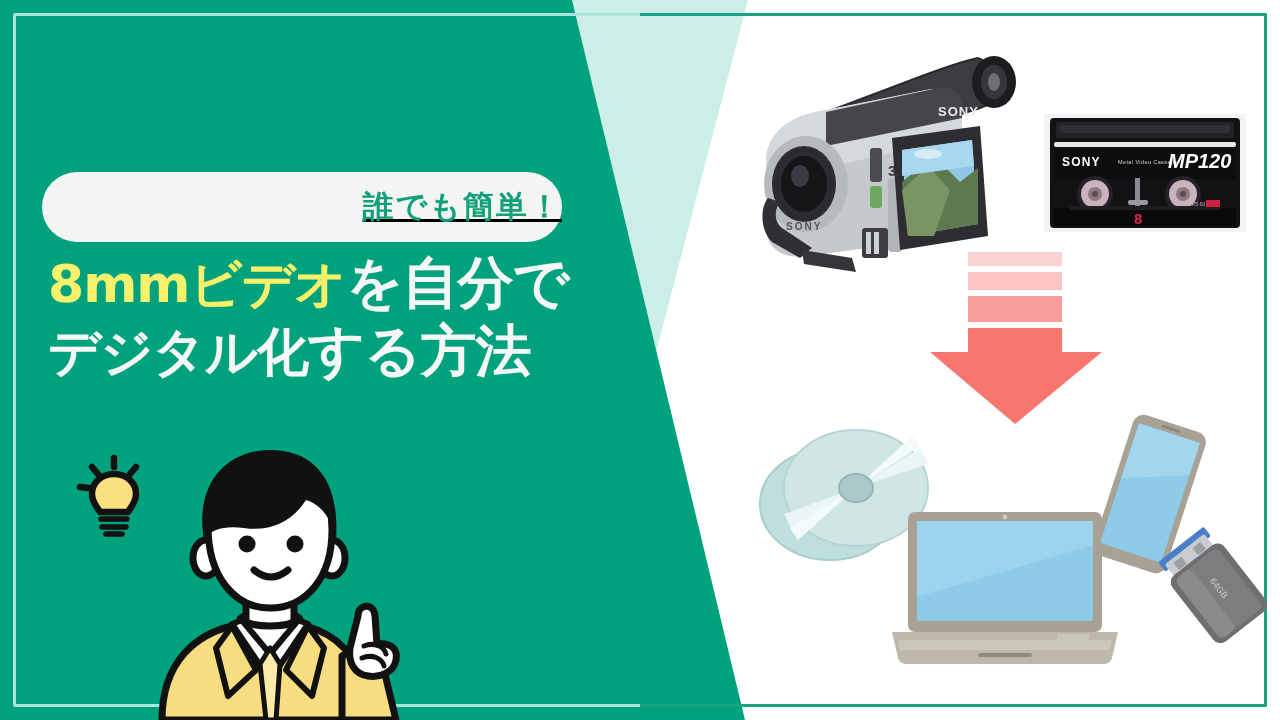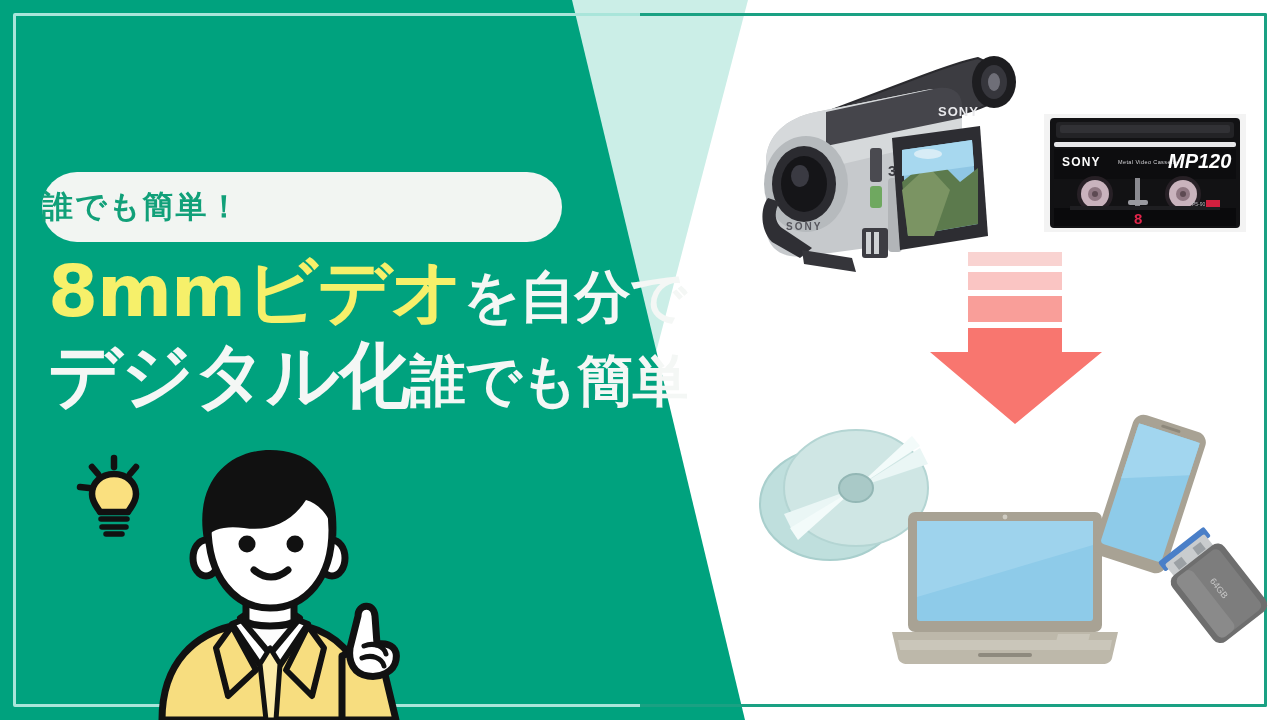--- a/index.html
+++ b/index.html
@@ -29,32 +29,32 @@
   }
   .frame-right{
     position:absolute;left:640px;top:13px;right:13px;bottom:13px;
     border:3px solid #1aa183;border-left:none;border-radius:0 2px 2px 0;pointer-events:none;
   }
 
   
   .badge{
     position:absolute;left:42px;top:172px;width:520px;height:70px;
     background:#f2f5f2;border-radius:36px;
-    display:flex;align-items:center;justify-content:flex-start;
+    display:flex;align-items:center;justify-content:flex-end;text-decoration:underline;
   }
   .badge-text{
     color:#11a079;font-size:31px;font-weight:700;letter-spacing:2px;
     font-family:"DejaVu Sans","Liberation Sans",sans-serif;
   }
 
   .title{position:absolute;left:48px;top:255px;width:660px;}
   .title-l1{white-space:nowrap;line-height:1;}
   .title-l2{white-space:nowrap;line-height:1;margin-top:12px;}
   .t-big{
-    font-size:72px;font-weight:800;letter-spacing:-1px;
+    font-size:52px;font-weight:800;letter-spacing:-1px;
     font-family:"DejaVu Sans","Liberation Sans",sans-serif;
     vertical-align:baseline;
   }
   .t-yellow{color:#f6f06a;}
   .t-white{color:#f4f7f5;}
   .t-med{
     font-size:56px;font-weight:700;color:#f4f7f5;letter-spacing:-1px;
     font-family:"DejaVu Sans","Liberation Sans",sans-serif;
   }
 
@@ -88,21 +88,21 @@
 
   <div class="badge">
     <span class="badge-text">誰でも簡単！</span>
   </div>
 
   <div class="title">
     <div class="title-l1">
       <span class="t-big t-yellow">8mmビデオ</span><span class="t-med">を自分で</span>
     </div>
     <div class="title-l2">
-      <span class="t-big t-white">デジタル化</span><span class="t-med">誰でも簡単</span>
+      <span class="t-big t-white">デジタル化</span><span class="t-med">する方法</span>
     </div>
   </div>
 
   <div class="bulb">
     <svg viewBox="0 0 92 92" width="92" height="92">
       <g stroke="#111111" stroke-width="6.5" stroke-linecap="round" fill="none">
         <line x1="46" y1="10" x2="46" y2="19"></line>
         <line x1="24" y1="19" x2="30" y2="26"></line>
         <line x1="68" y1="19" x2="62" y2="26"></line>
         <line x1="12" y1="39" x2="21" y2="40"></line>

